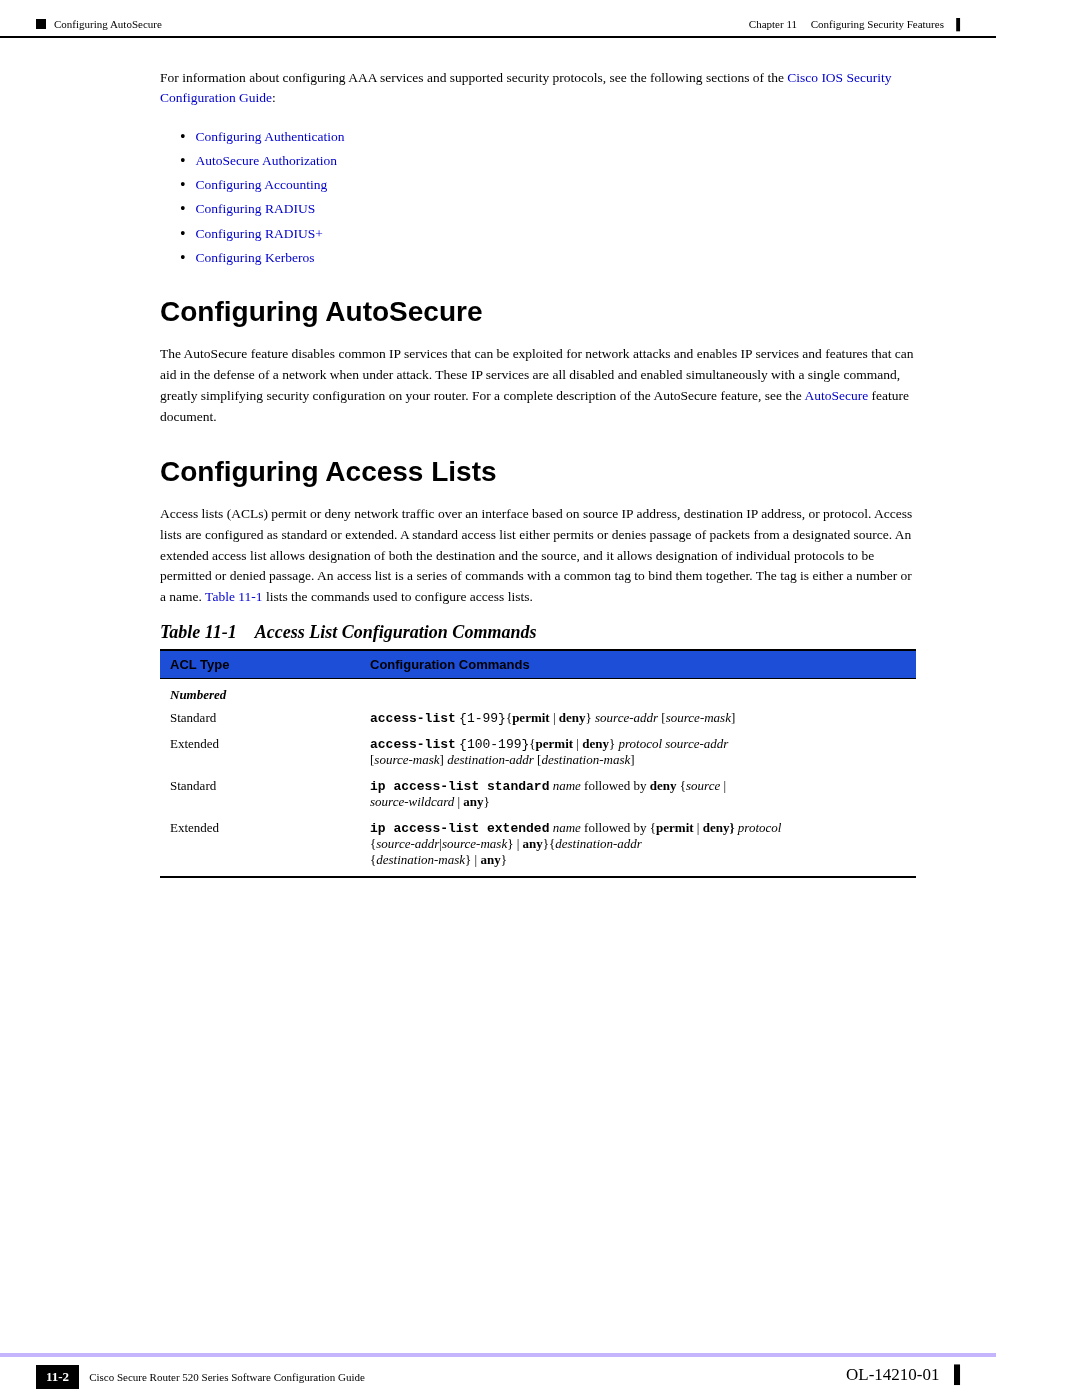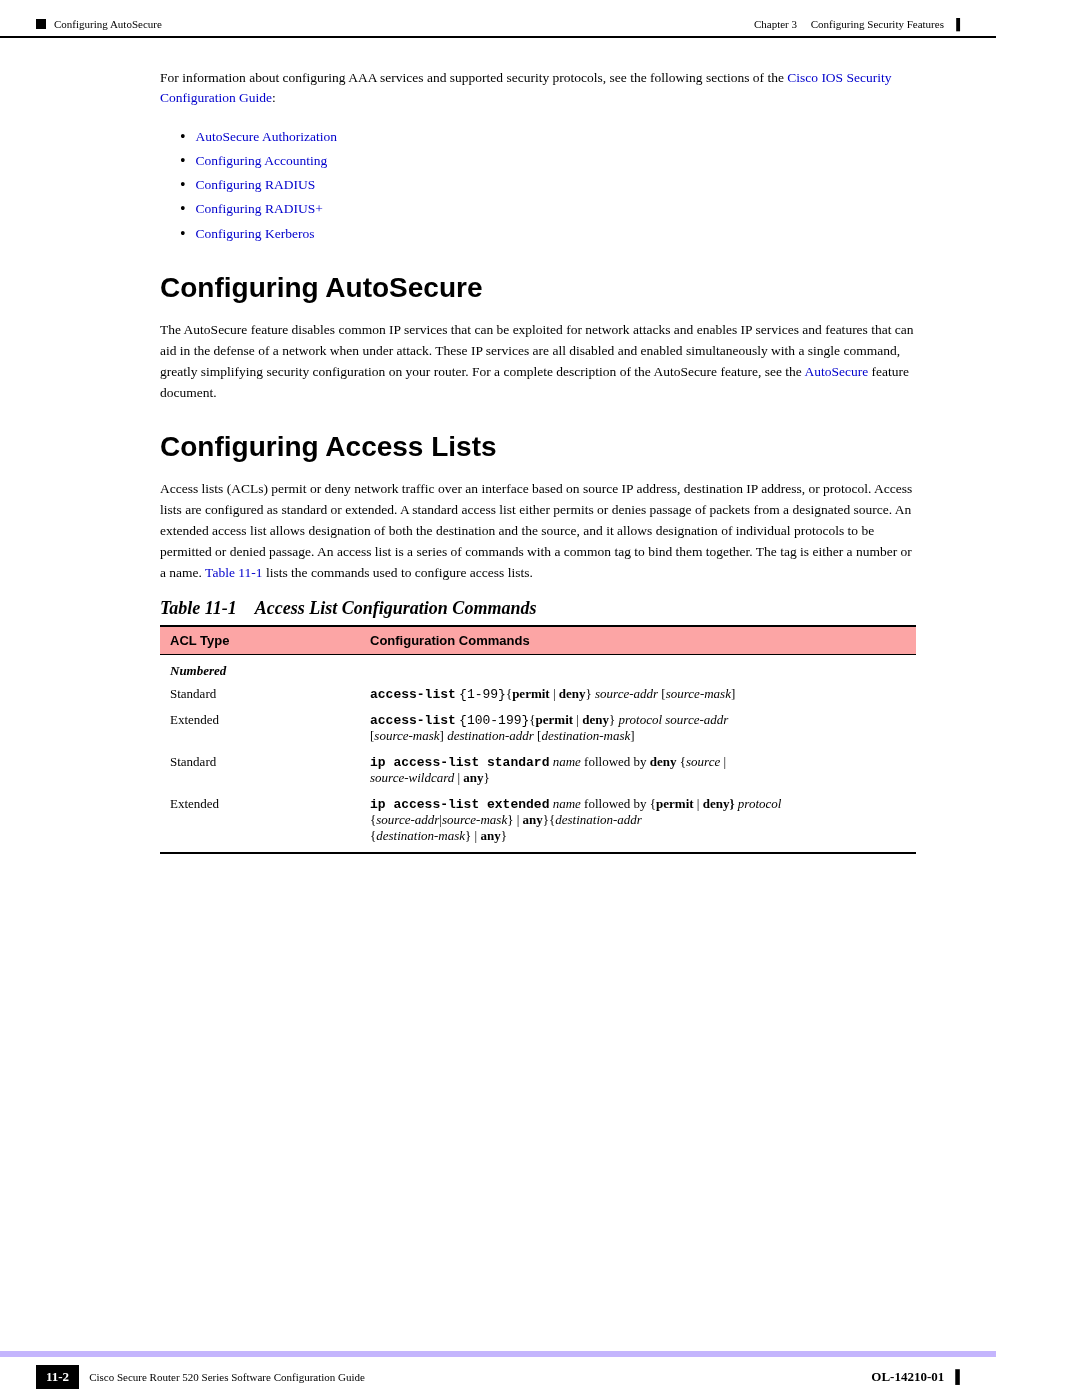--- a/index.html
+++ b/index.html
@@ -125,21 +125,21 @@
     }
 
     .config-table th {
       border-top: 2px solid #000;
       border-bottom: 1px solid #000;
       padding: 6px 10px;
       text-align: left;
       font-family: Arial, Helvetica, sans-serif;
       font-size: 13px;
       font-weight: bold;
-      background: #fca5a5;
+      background: #1d4ed8;
     }
 
     .config-table td {
       padding: 5px 10px;
       vertical-align: top;
       border: none;
     }
 
     .config-table .row-group-header td {
       font-weight: bold;
@@ -163,76 +163,78 @@
       font-family: 'Courier New', Courier, monospace;
     }
 
     .bold { font-weight: bold; }
     .italic { font-style: italic; }
 
     
     .page-footer {
       display: flex;
       justify-content: space-between;
-      align-items: center;
+      align-items: flex-start;
       padding: 8px 36px;
-      border-top: 6px solid #c4b5fd;
+      border-top: 4px solid #c4b5fd;
       font-size: 11px;
       margin-top: auto;
     }
 
     .footer-left {
       display: flex;
       align-items: center;
       gap: 10px;
     }
 
     .page-number-box {
       background: #000;
       color: #fff;
       padding: 4px 10px;
       font-size: 13px;
       font-weight: bold;
     }
 
     .footer-right {
-      font-size: 13px;
-      font-weight: bold;
+      font-size: 17px;
     }
 
     .table-ref {
       color: #0000cc;
       text-decoration: none;
     }
   </style>
 </head>
 <body>
 
 <div class="page-container">
 
   <div class="page-header">
     <div class="header-left">
       <span class="header-square"></span>
       <span>Configuring AutoSecure</span>
     </div>
     <div class="header-right">
-      <span>Chapter 3</span>
+      <span>Chapter 11</span>
       &nbsp;&nbsp;&nbsp;
       <span>Configuring Security Features</span>
       &nbsp;&nbsp;<strong>▐</strong>
     </div>
   </div>
 
   <div class="main-content">
 
     <div class="intro-section">
       <span>For information about configuring AAA services and supported security protocols, see the following sections of the </span><a class="link-blue" href="#">Cisco IOS Security Configuration Guide</a><span>:</span>
     </div>
 
     <ul class="bullet-list">
+      <li>
+        <a class="link-blue" href="#">Configuring Authentication</a>
+      </li>
       <li>
         <a class="link-blue" href="#">AutoSecure Authorization</a>
       </li>
       <li>
         <a class="link-blue" href="#">Configuring Accounting</a>
       </li>
       <li>
         <a class="link-blue" href="#">Configuring RADIUS</a>
       </li>
       <li>

